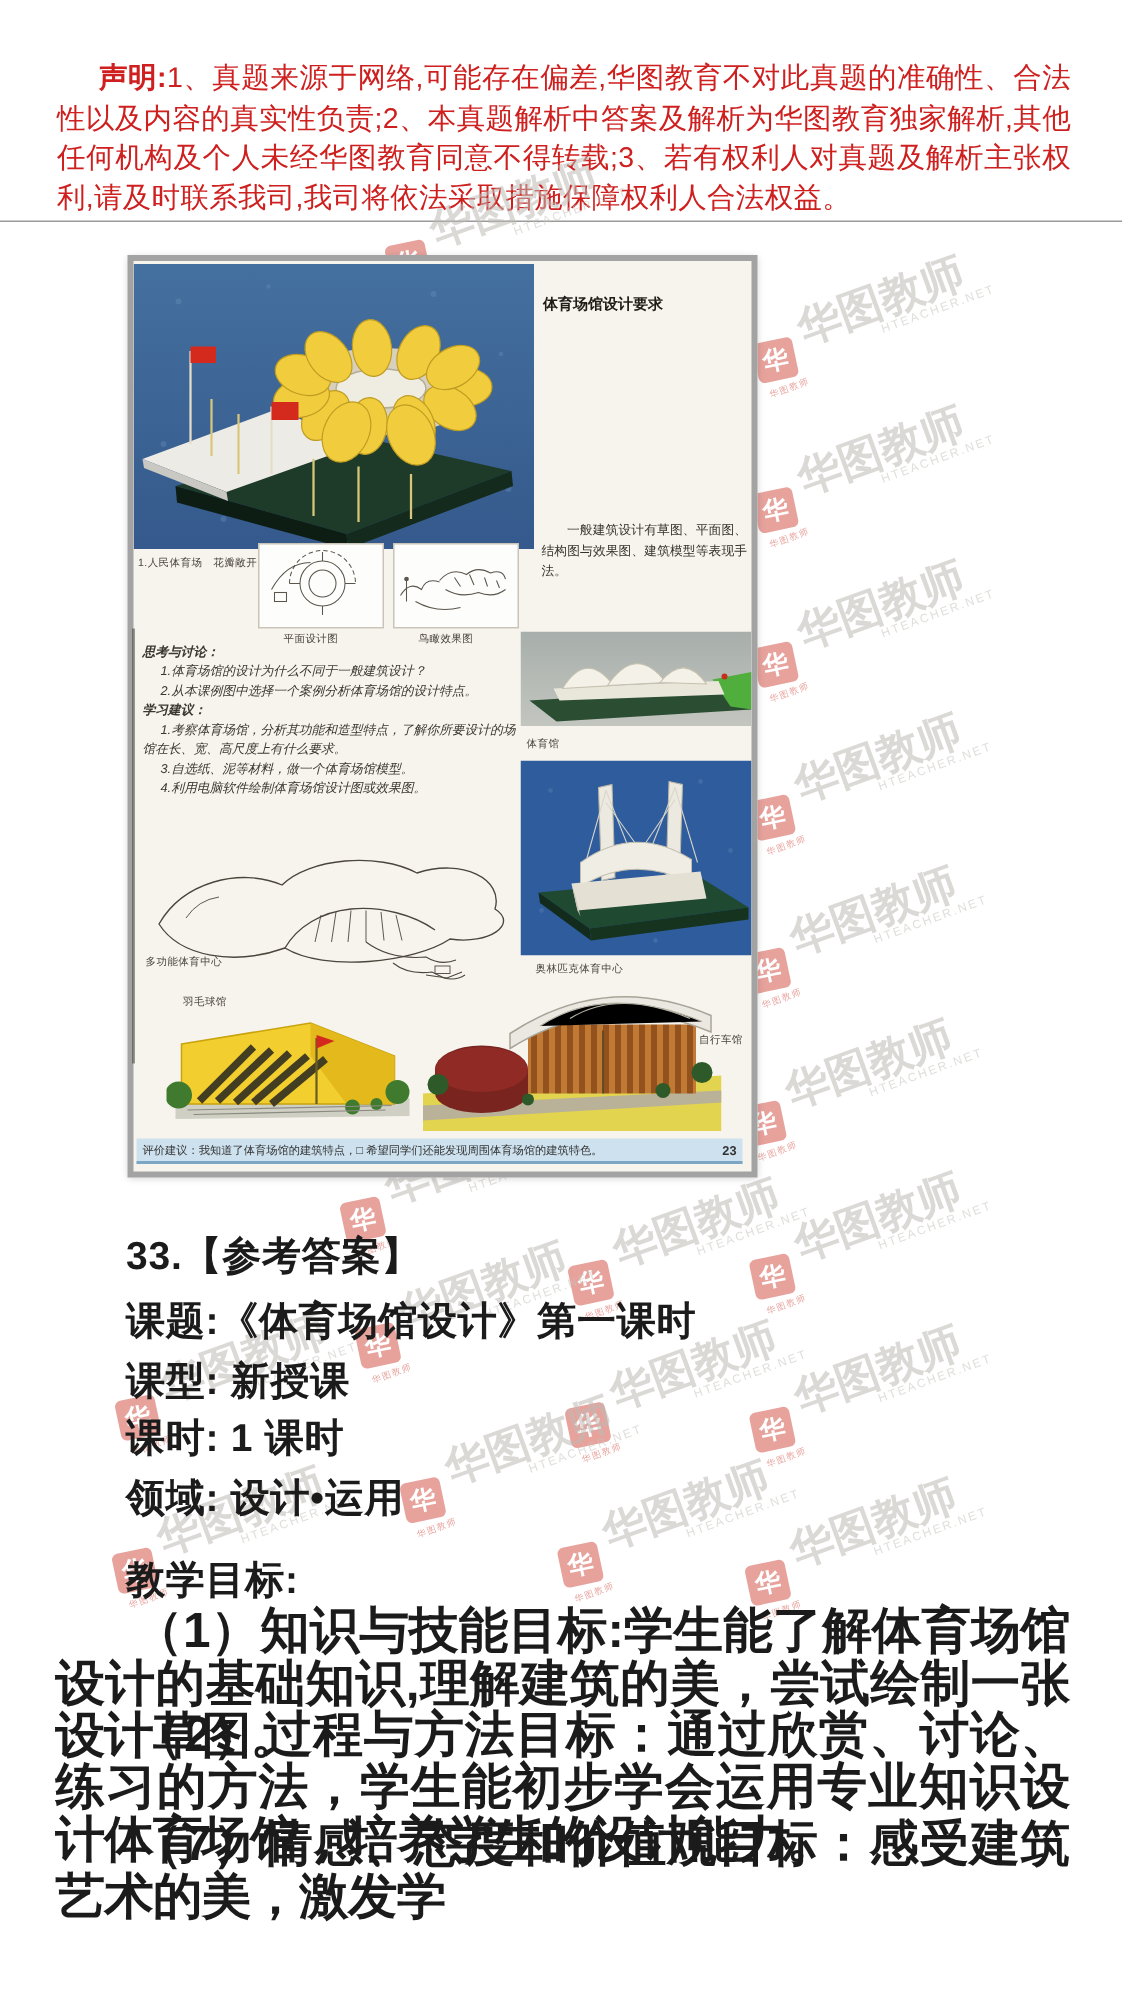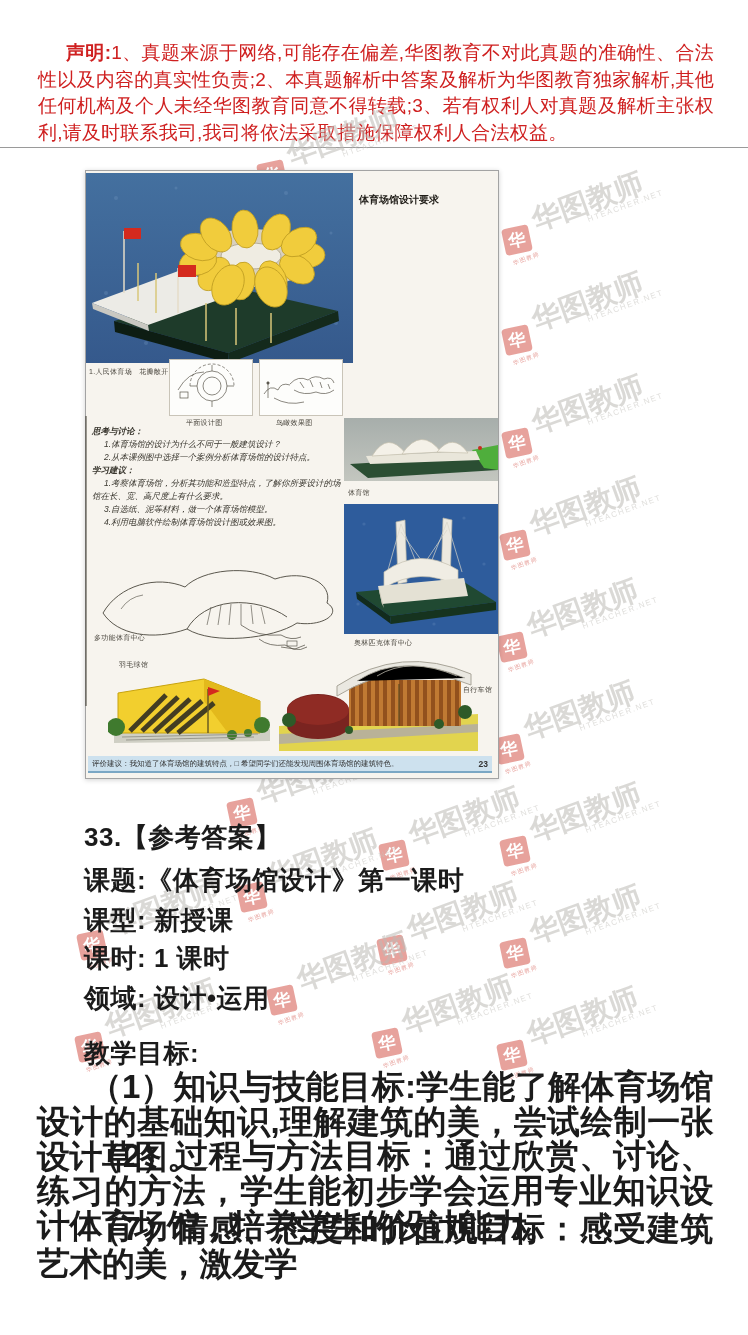--- a/index.html
+++ b/index.html
@@ -21,21 +21,21 @@
   .wm{position:absolute;width:170px;height:60px;transform:rotate(-20deg);opacity:.55;display:flex;align-items:flex-start;}
   .wm-logo{width:27px;height:27px;background:#d4574d;border-radius:4px;transform:rotate(8deg);
     color:#fff;font-size:17px;font-weight:700;display:flex;align-items:center;justify-content:center;margin-top:14px;}
   .wm-logo-sub{position:absolute;left:2px;top:44px;font-size:6px;color:#d4574d;letter-spacing:1px;white-space:nowrap;}
   .wm-txt{margin-left:8px;color:#bdbbb6;font-weight:700;font-size:29px;white-space:nowrap;line-height:30px;}
   .wm-sub{margin-left:60px;margin-top:-2px;font-size:8px;color:#c6c4bf;letter-spacing:1.5px;white-space:nowrap;}
   .wm-col{display:flex;flex-direction:column;}
   
   .book{
     position:absolute;left:85px;top:170px;width:412px;height:607px;z-index:2;
-    background:#f7f4ee;border:1px solid #a3a3a3;box-shadow:0 1px 5px rgba(0,0,0,.18);
+    background:#f7f4ee;border:4px solid #a3a3a3;box-shadow:0 1px 5px rgba(0,0,0,.18);
   }
   .book .abs{position:absolute;}
   .spine{left:-1px;top:245px;width:2px;height:290px;background:rgba(60,55,45,.5);}
   .cap{font-size:7px;color:#4a463e;white-space:nowrap;letter-spacing:.3px;}
   .photo-main{left:0;top:2px;width:267px;height:190px;overflow:hidden;}
   .sketchbox{width:82px;height:55px;background:#fdfdfb;border:1px solid #c9c4b8;}
   .bktext{font-size:8.5px;line-height:13.5px;color:#35322c;text-align:justify;}
   .bktitle{font-size:10px;font-weight:700;color:#201d18;}
   .stuworks{font-size:11px;font-weight:700;color:#e75b3a;letter-spacing:2px;margin-top:35px;}
   .qtext{font-size:8.5px;line-height:13px;color:#3a372f;width:256px;font-style:italic;}
@@ -296,20 +296,21 @@
         <line x1="8" y1="24" x2="8" y2="38"></line>
         <circle cx="8" cy="23" r="1.2" fill="#5a564c"></circle>
         <path d="M14,38 q14,8 30,4"></path>
       </g>
     </svg>
   </div>
   <div class="abs cap" style="left:100px;top:247px">平面设计图</div>
   <div class="abs cap" style="left:190px;top:247px">鸟瞰效果图</div>
 
   <div class="abs bktitle" style="left:273px;top:22px">体育场馆设计要求</div>
+  <div class="abs bktext" style="left:272px;top:173px;width:137px;text-indent:17px">一般建筑设计有草图、平面图、结构图与效果图、建筑模型等表现手法。</div>
   <div class="abs stuworks" style="left:322px;top:213px">学生作品</div>
 
   <div class="abs" style="left:258px;top:247px">
     <svg width="154" height="63" viewBox="0 0 154 63">
       <defs>
           <linearGradient id="gry" x1="0" y1="0" x2="0" y2="1">
         <stop offset="0" stop-color="#a7aeab"></stop>
             <stop offset="1" stop-color="#c3c6bf"></stop>
           </linearGradient>
         </defs>

